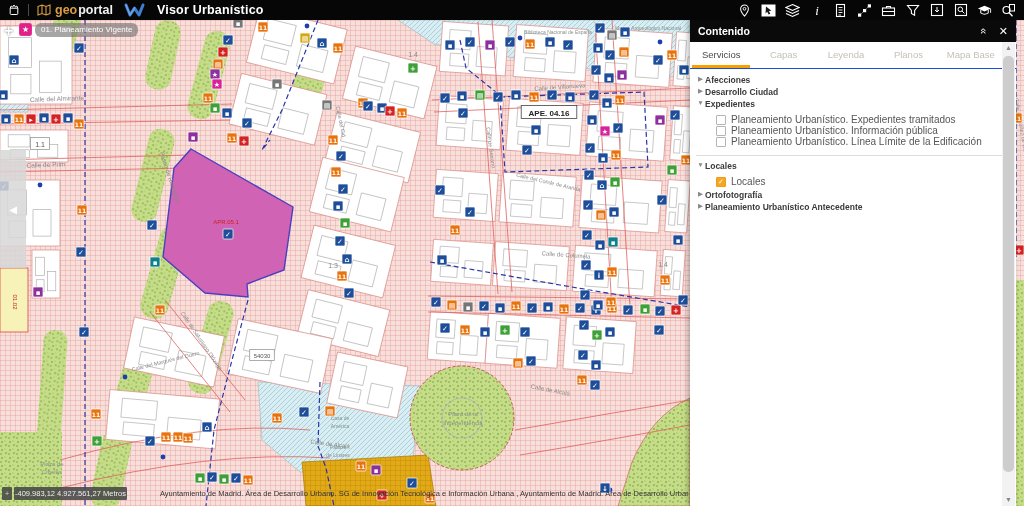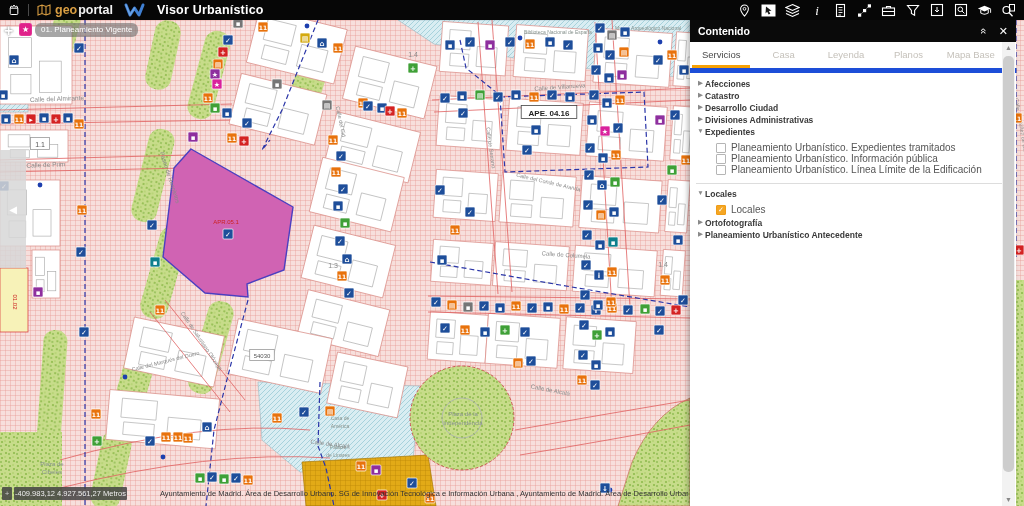--- a/index.html
+++ b/index.html
@@ -25,21 +25,21 @@
   #coordplus{left:2px;top:467px;width:10px;height:13px;background:rgba(66,66,66,.85);color:#ccc;font-size:8px;line-height:13px;text-align:center;border-radius:1px;}
   #attribution{left:160px;top:469px;width:528px;overflow:hidden;white-space:nowrap;color:#333;font-size:7.5px;}
   #left-handle{left:0;top:130px;width:26px;height:118px;background:rgba(215,215,215,.85);display:flex;align-items:center;justify-content:center;color:#fff;font-size:10px;}
   
   #panel{position:absolute;left:690px;top:20px;width:326px;height:486px;background:#fff;z-index:40;box-shadow:-2px 0 5px rgba(0,0,0,.3);}
   #p-head{height:22px;background:#0a0a0a;color:#fff;display:flex;align-items:center;padding:0 8px;}
   #p-title{font-size:10.5px;font-weight:bold;}
   #p-head .hicons{margin-left:auto;display:flex;gap:12px;align-items:center;}
   #p-head .hic{color:#fff;font-size:11px;cursor:pointer;line-height:22px;}
   #collapse-ic{display:inline-block;transform:rotate(90deg);font-size:12px;}
-  #p-tabs{display:flex;height:26px;border-bottom:5px solid #1d4ed8;padding-right:14px;}
+  #p-tabs{display:flex;height:26px;border-bottom:1px solid #1d4ed8;padding-right:14px;}
   .ptab{flex:1;text-align:center;font-size:9.5px;color:#c5c1ba;line-height:26px;position:relative;cursor:pointer;}
   .ptab.active{color:#4a4a4a;}
   .ptab.active::after{content:"";position:absolute;left:2px;right:2px;bottom:0;height:3px;background:#f7a104;}
   #p-body{padding:6px 10px 0 6px;}
   .tsec{display:flex;align-items:flex-start;height:11px;margin-bottom:1px;cursor:pointer;}
   .tsec .chev{width:9px;font-size:6.5px;color:#8a8a8a;flex:0 0 9px;text-align:center;}
   .tsec .slab{font-size:8.5px;font-weight:bold;color:#3a3a3a;}
   .tchild{display:flex;align-items:center;height:11px;margin:0 0 0 20px;}
   .cbx{width:8px;height:8px;border:1px solid #b5b5b5;border-radius:1px;background:#fff;margin-right:5px;flex:0 0 8px;font-size:7px;line-height:8px;text-align:center;color:#fff;}
   .cbx.on{background:#f5a623;border-color:#ef9c17;}
@@ -1144,41 +1144,33 @@
   <aside id="panel">
     <div id="p-head">
       <span id="p-title">Contenido</span>
       <span class="hicons">
         <span class="hic" id="collapse-ic">«</span>
         <span class="hic">✕</span>
       </span>
     </div>
     <div id="p-tabs">
         <div class="ptab active">Servicios</div>
-        <div class="ptab">Casa</div>
+        <div class="ptab">Capas</div>
         <div class="ptab">Leyenda</div>
         <div class="ptab">Planos</div>
         <div class="ptab">Mapa Base</div>
       </div>
     <div id="p-body">
         <div class="tsec">
           <span class="chev">▶</span>
           <span class="slab">Afecciones</span>
         </div>
         <div class="tsec">
           <span class="chev">▶</span>
-          <span class="slab">Catastro</span>
-        </div>
-        <div class="tsec">
-          <span class="chev">▶</span>
           <span class="slab">Desarrollo Ciudad</span>
-        </div>
-        <div class="tsec">
-          <span class="chev">▶</span>
-          <span class="slab">Divisiones Administrativas</span>
         </div>
         <div class="tsec">
           <span class="chev">▼</span>
           <span class="slab">Expedientes</span>
         </div>
         <div class="gap"></div>
         <div class="tchild">
           <span class="cbx"></span>
           <span class="clab">Planeamiento Urbanístico. Expedientes tramitados</span>
         </div>

